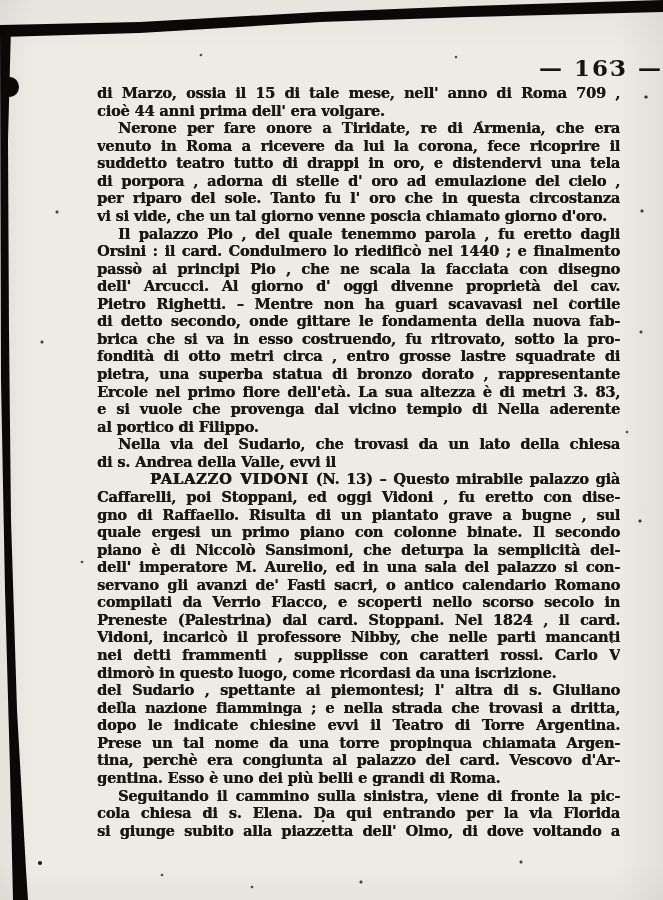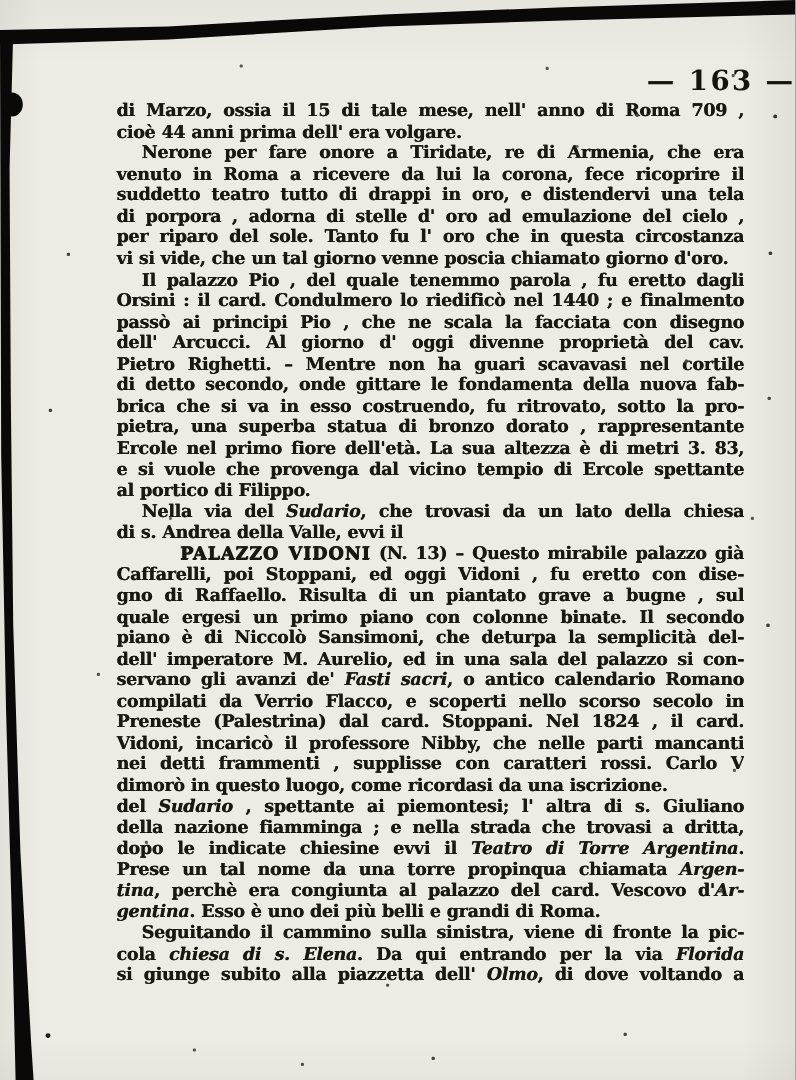--- a/index.html
+++ b/index.html
@@ -28,21 +28,21 @@
     font-size:14.6px;font-weight:700;
     letter-spacing:-0.25px;word-spacing:0.2px;
     text-align:justify;text-align-last:justify;
     text-shadow:0.3px 0 0 currentColor;
     overflow:hidden;
     color:#1b1712;
   }
   .line.ind{text-indent:21px;}
   .line.end{text-align-last:left;}
   .line span{white-space:pre-wrap;}
-  .line .bi{font-style:italic;margin-top:28px;}
+  .line .bi{margin-top:28px;}
   .line .head{letter-spacing:0.8px;text-shadow:0.6px 0 0 currentColor, 0 0.4px 0 currentColor;margin-left:32px;}
   .scan-edges{position:absolute;left:0;top:0;pointer-events:none;}
   .speckles{
     position:absolute;left:0;top:0;width:1.6px;height:1.6px;border-radius:50%;
     background:transparent;pointer-events:none;
     box-shadow:
       530px 95px 0 0.4px #4a453e, 610px 62px 0 0.3px #5a554d, 641px 210px 0 0.5px #3d3934,
       480px 121px 0 0.2px #6a645b, 200px 54px 0 0.3px #57524a, 322px 820px 0 0.3px #4f4a43,
       520px 861px 0 0.4px #45413a, 600px 741px 0 0.3px #59544c, 639px 520px 0 0.5px #3a3631,
       121px 701px 0 0.3px #5d5850, 81px 561px 0 0.3px #514c45, 571px 300px 0 0.4px #48443d,
@@ -68,23 +68,24 @@
       <div class="line"><span>di porpora , adorna di stelle d' oro ad emulazione del cielo ,</span></div>
       <div class="line"><span>per riparo del sole. Tanto fu l' oro che in questa circostanza</span></div>
       <div class="line end"><span>vi si vide, che un tal giorno venne poscia chiamato giorno d'oro.</span></div>
       <div class="line ind"><span>Il palazzo Pio , del quale tenemmo parola , fu eretto dagli</span></div>
       <div class="line"><span>Orsini : il card. Condulmero lo riedificò nel 1440 ; e finalmento</span></div>
       <div class="line"><span>passò ai principi Pio , che ne scala la facciata con disegno</span></div>
       <div class="line"><span>dell' Arcucci. Al giorno d' oggi divenne proprietà del cav.</span></div>
       <div class="line"><span>Pietro Righetti. – Mentre non ha guari scavavasi nel cortile</span></div>
       <div class="line"><span>di detto secondo, onde gittare le fondamenta della nuova fab-</span></div>
       <div class="line"><span>brica che si va in esso costruendo, fu ritrovato, sotto la pro-</span></div>
+      <div class="line"><span>fondità di otto metri circa , entro grosse lastre squadrate di</span></div>
       <div class="line"><span>pietra, una superba statua di bronzo dorato , rappresentante</span></div>
       <div class="line"><span>Ercole nel primo fiore dell'età. La sua altezza è di metri 3. 83,</span></div>
-      <div class="line"><span>e si vuole che provenga dal vicino tempio di Ercole spettante</span></div>
+      <div class="line"><span>e si vuole che provenga dal vicino tempio di Nella aderente</span></div>
       <div class="line end"><span>al portico di Filippo.</span></div>
       <div class="line ind"><span>Nella via del </span><span class="bi">Sudario</span><span>, che trovasi da un lato della chiesa</span></div>
       <div class="line end"><span>di s. Andrea della Valle, evvi il</span></div>
       <div class="line ind"><span class="head">PALAZZO VIDONI</span><span> (N. 13) – Questo mirabile palazzo già</span></div>
       <div class="line"><span>Caffarelli, poi Stoppani, ed oggi Vidoni , fu eretto con dise-</span></div>
       <div class="line"><span>gno di Raffaello. Risulta di un piantato grave a bugne , sul</span></div>
       <div class="line"><span>quale ergesi un primo piano con colonne binate. Il secondo</span></div>
       <div class="line"><span>piano è di Niccolò Sansimoni, che deturpa la semplicità del-</span></div>
       <div class="line"><span>dell' imperatore M. Aurelio, ed in una sala del palazzo si con-</span></div>
       <div class="line"><span>servano gli avanzi de' </span><span class="bi">Fasti sacri</span><span>, o antico calendario Romano</span></div>

